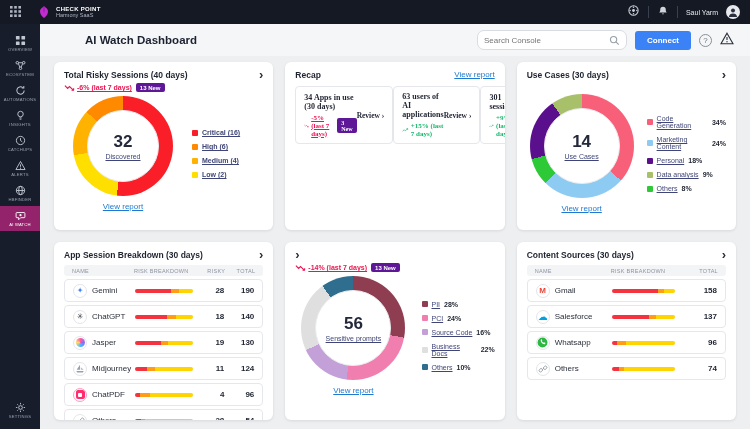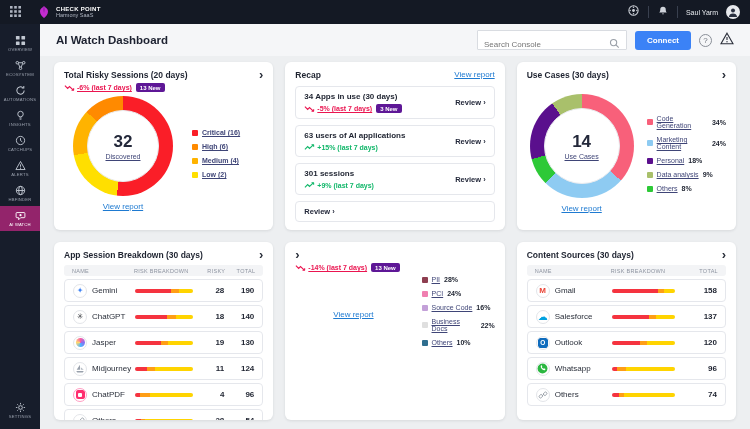--- a/index.html
+++ b/index.html
@@ -17,23 +17,23 @@
   .avatar{width:14px;height:14px;border-radius:50%;background:#e8eaee;display:flex;align-items:center;justify-content:center;overflow:hidden;}
   .shell{display:flex;height:405px;}
   .sidebar{width:40px;background:#171d2b;display:flex;flex-direction:column;align-items:stretch;padding-top:7px;}
   .side-item{height:25px;display:flex;flex-direction:column;align-items:center;justify-content:center;gap:1px;cursor:pointer;}
   .side-item .slabel{font-size:4.2px;letter-spacing:.2px;color:#9aa1ae;}
   .side-item.active{background:#93246b;}
   .side-item.active .slabel{color:#fff;}
   .side-spacer{flex:1;}
   .content{flex:1;display:flex;flex-direction:column;}
   .page-head{height:32px;display:flex;align-items:center;padding:0 16px;gap:8px;background:#f5f6f8;}
-  .page-title{font-size:11.5px;font-weight:bold;color:#1c2130;}
+  .page-title{font-size:11.5px;font-weight:bold;color:#1c2130;margin-left:29px;}
   .head-right{margin-left:auto;display:flex;align-items:center;gap:8px;}
-  .search-box{width:150px;height:20px;background:#fff;border:1px solid #d9dce1;border-radius:1px;display:flex;align-items:flex-end;padding:0 6px;gap:4px;}
+  .search-box{width:150px;height:20px;background:#fff;border:1px solid #d9dce1;border-radius:7px;display:flex;align-items:center;padding:0 6px;gap:4px;}
   .search-box input{border:none;outline:none;flex:1;font-size:8px;color:#444;background:transparent;font-family:"Liberation Sans",sans-serif;}
   .btn-connect{height:19px;padding:0 12px;background:#3b82f6;color:#fff;border:none;border-radius:3px;font-size:8px;font-weight:bold;cursor:pointer;font-family:"Liberation Sans",sans-serif;}
   .help-circ{width:13px;height:13px;border-radius:50%;border:1px solid #8a8f98;color:#6e737c;font-size:8px;display:flex;align-items:center;justify-content:center;}
   .main{flex:1;display:grid;grid-template-columns:1fr 1fr 1fr;grid-template-rows:168px 178px;gap:12px;padding:6px 14px 9px;}
   .card{background:#fff;border-radius:6px;box-shadow:0 1px 3px rgba(20,25,40,.10);padding:8px 10px;position:relative;overflow:hidden;}
   .card-head{display:flex;align-items:flex-start;justify-content:space-between;}
   .card-title{font-size:8.5px;font-weight:bold;color:#1e2330;}
   .chev{font-size:13px;line-height:10px;font-weight:bold;color:#2a2f3a;cursor:pointer;}
   .trend-line{display:flex;align-items:center;gap:4px;margin-top:3px;}
   .trend{font-size:7px;font-weight:bold;text-decoration:underline;display:flex;align-items:center;gap:2px;}
@@ -45,21 +45,21 @@
   .donut{position:relative;border-radius:50%;}
   .hole{position:absolute;background:#fff;border-radius:50%;border:1px solid #e9ebef;display:flex;flex-direction:column;align-items:center;justify-content:center;gap:1px;}
   .big-num{font-size:17px;font-weight:bold;color:#23283a;}
   .hole-lnk{font-size:7px;color:#3f4577;text-decoration:underline;cursor:pointer;}
   .view{font-size:8px;color:#1e7ad1;text-decoration:underline;cursor:pointer;margin-top:6px;}
   .legend{display:flex;flex-direction:column;gap:7px;}
   .leg-item{display:flex;align-items:center;gap:4px;font-size:7px;}
   .leg-sq{width:6px;height:6px;border-radius:1px;flex:none;}
   .leg-lbl{color:#3f4577;text-decoration:underline;cursor:pointer;}
   .leg-val{font-weight:bold;color:#1e2330;}
-  .recap-rows{margin-top:6px;display:flex;flex-direction:column;gap:6px;}
+  .recap-rows{margin-top:6px;display:flex;flex-direction:row;font-family:Liberation Serif, serif;}
   .recap-row{border:1px solid #e5e7ec;border-radius:4px;padding:5px 8px;display:flex;align-items:center;justify-content:space-between;}
   .recap-title{font-size:8px;font-weight:bold;color:#1e2330;}
   .recap-trend{margin-top:3px;display:flex;align-items:center;gap:4px;}
   .review{font-size:7.5px;font-weight:bold;color:#23283a;cursor:pointer;white-space:nowrap;}
   .tbl-head{display:grid;align-items:center;background:#f3f4f6;border-radius:3px;height:11px;padding:0 8px;margin-top:5px;font-size:5.5px;color:#8d93a0;letter-spacing:.3px;}
   .tbl-row{display:grid;align-items:center;border:1px solid #e5e7ec;border-radius:4px;height:23px;padding:0 8px;margin-top:3px;}
   .g4{grid-template-columns:62px 1fr 26px 30px;}
   .g3{grid-template-columns:76px 1fr 36px;}
   .cell-name{display:flex;align-items:center;gap:5px;font-size:8px;color:#2a2f3a;}
   .appicon{width:14px;height:14px;border-radius:50%;border:1px solid #e3e5e9;display:flex;align-items:center;justify-content:center;flex:none;overflow:hidden;font-size:8px;}
@@ -233,21 +233,21 @@
               <circle cx="7" cy="9.8" r=".7" fill="#2b2f3a"></circle>
             </svg>
         </span>
       </div>
     </div>
 
     <div class="main">
 
       <div class="card">
         <div class="card-head">
-          <span class="card-title">Total Risky Sessions (20 days)</span>
+          <span class="card-title">Total Risky Sessions (40 days)</span>
           <span class="chev">›</span>
         </div>
         <div class="trend-line">
           <span class="trend down">
             <svg width="11" height="8" viewBox="0 0 12 8">
                 <path d="M1 1.5 4 4.5 6 2.5 10.5 6.5" fill="none" stroke="currentColor" stroke-width="1.2"></path>
                 <path d="M10.5 6.5v-2.3M10.5 6.5H8.2" fill="none" stroke="currentColor" stroke-width="1.2"></path>
               </svg>
             <span>-6% (last 7 days)</span>
           </span>
@@ -481,20 +481,26 @@
             <svg width="11" height="8" viewBox="0 0 12 8">
                 <path d="M1 1.5 4 4.5 6 2.5 10.5 6.5" fill="none" stroke="currentColor" stroke-width="1.2"></path>
                 <path d="M10.5 6.5v-2.3M10.5 6.5H8.2" fill="none" stroke="currentColor" stroke-width="1.2"></path>
               </svg>
             <span>-14% (last 7 days)</span>
           </span>
           <span class="badge">13 New</span>
         </div>
         <div class="chart-row">
           <div class="donut-col">
+            <div class="donut" style="width: 104px; height: 104px; background: conic-gradient(rgb(142, 62, 80) 0deg, rgb(142, 62, 80) 100.8deg, rgb(240, 127, 176) 100.8deg, rgb(240, 127, 176) 187.2deg, rgb(195, 160, 216) 187.2deg, rgb(195, 160, 216) 244.8deg, rgb(223, 223, 223) 244.8deg, rgb(223, 223, 223) 324deg, rgb(47, 110, 143) 324deg, rgb(47, 110, 143) 360deg);">
+              <div class="hole" style="inset:14px;">
+                <span class="big-num">56</span>
+                <span class="hole-lnk">Sensitive prompts</span>
+              </div>
+            </div>
             <span class="view">View report</span>
           </div>
           <div class="legend">
             <div class="leg-item">
                 <span class="leg-sq" style="background: rgb(142, 62, 80);"></span>
                 <span class="leg-lbl">PII</span>
                 <span class="leg-val">28%</span>
               </div>
             <div class="leg-item">
                 <span class="leg-sq" style="background: rgb(240, 127, 176);"></span>
@@ -542,30 +548,20 @@
         </div>
         <div class="tbl-row g3">
           <span class="cell-name">
               <span class="appicon">
                 <span class="sf-cloud">☁</span>
               </span>
               <span>Salesforce</span>
             </span>
           <span class="bar"><span style="display:inline-block;height:100%;width:58%;background:#f5333f"></span><span style="display:inline-block;height:100%;width:12%;background:#ff9e16"></span><span style="display:inline-block;height:100%;width:30%;background:#ffd400"></span></span>
           <span class="num">137</span>
-        </div>
-        <div class="tbl-row g3">
-          <span class="cell-name">
-              <span class="appicon">
-                <span class="outlook-dot">O</span>
-              </span>
-              <span>Outlook</span>
-            </span>
-          <span class="bar"><span style="display:inline-block;height:100%;width:45%;background:#f5333f"></span><span style="display:inline-block;height:100%;width:10%;background:#ff9e16"></span><span style="display:inline-block;height:100%;width:45%;background:#ffd400"></span></span>
-          <span class="num">120</span>
         </div>
         <div class="tbl-row g3">
           <span class="cell-name">
               <span class="appicon">
                 <svg width="11" height="11" viewBox="0 0 12 12">
                   <circle cx="6" cy="6" r="5.4" fill="#2bb741"></circle>
                   <path d="M4 3.4c0 2.8 1.8 4.6 4.6 4.6l.7-1.5-1.7-.9-.6.6c-.8-.4-1.4-1-1.8-1.8l.6-.6-.9-1.7Z" fill="#fff"></path>
                 </svg>
               </span>
               <span>Whatsapp</span>

